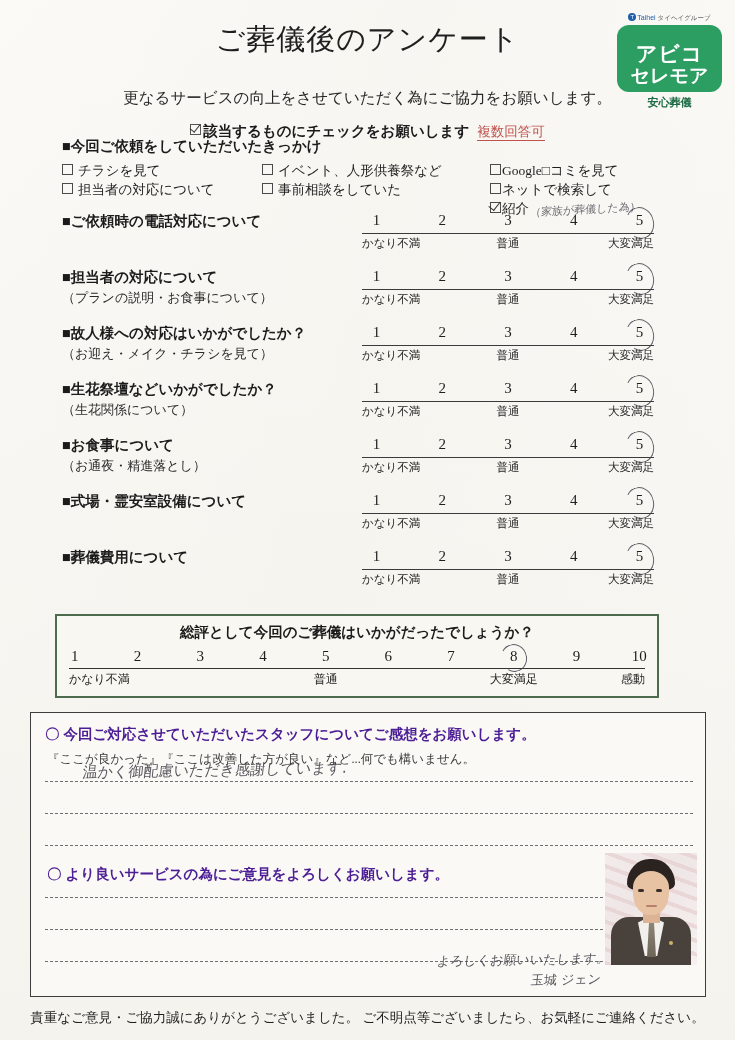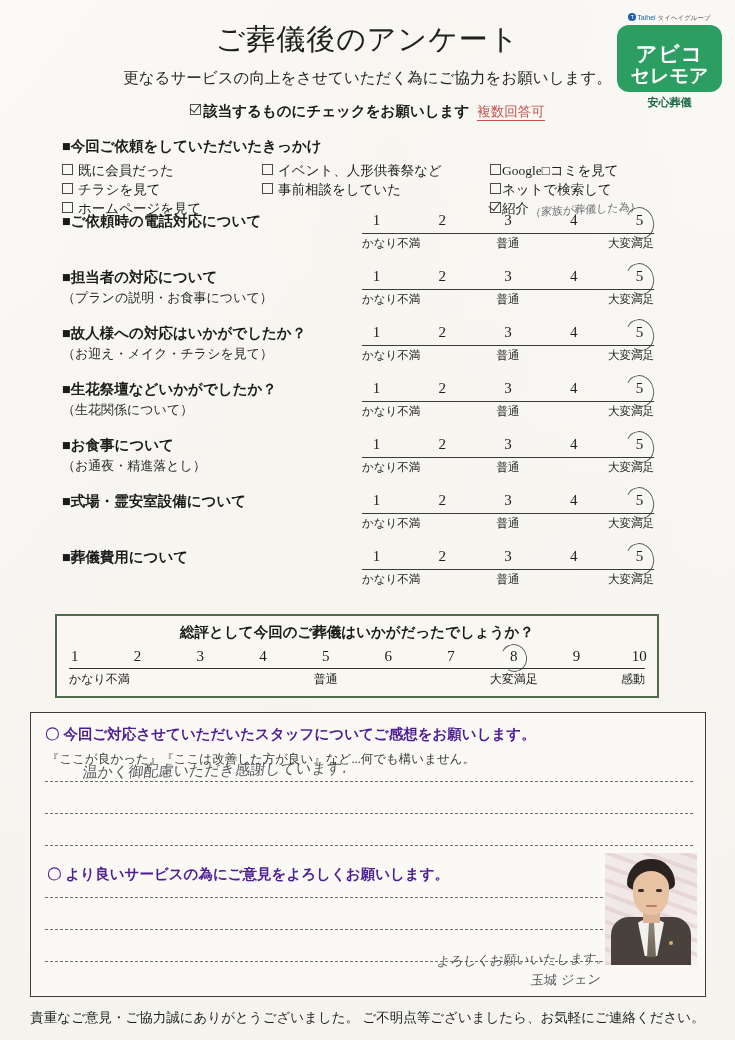--- a/index.html
+++ b/index.html
@@ -35,21 +35,21 @@
     font-size: 29px;
     letter-spacing: 1px;
     color: #1f1f1f;
     margin-top: 20px;
     font-family: "Liberation Serif", serif;
   }
   #subtitle {
     text-align: center;
     font-size: 15.5px;
     color: #262626;
-    margin-top: 8px;
+    margin-top: 28px;
   }
   #check-instruction-row {
     margin-top: 13px;
     text-align: center;
     font-size: 14.5px;
     font-weight: bold;
     color: #1b1b1b;
   }
   #check-instruction-row .mini-check {
     display: inline-block;
@@ -438,23 +438,22 @@
       <div class="l1">アビコ</div>
       <div class="l2">セレモア</div>
     </div>
     <div id="logo-tagline">安心葬儀</div>
   </div>
 
   <div id="trigger-section">
     <div class="section-head">■今回ご依頼をしていただいたきっかけ</div>
     <div id="trigger-cols">
       <div class="col c1">
-        <div class="cb-item"><span class="cb-box"></span><span>既に会員だった</span></div>
         <div class="cb-item"><span class="cb-box"></span><span>チラシを見て</span></div>
-        <div class="cb-item"><span class="cb-box"></span><span>ホームページを見て</span></div>
+        <div class="cb-item"><span class="cb-box"></span><span>担当者の対応について</span></div>
       </div>
       <div class="col c2">
         <div class="cb-item"><span class="cb-box"></span><span>イベント、人形供養祭など</span></div>
         <div class="cb-item"><span class="cb-box"></span><span>事前相談をしていた</span></div>
       </div>
       <div class="col c3">
         <div class="cb-item"><span class="cb-box"></span><span>Google□コミを見て</span></div>
         <div class="cb-item"><span class="cb-box"></span><span>ネットで検索して</span></div>
         <div class="cb-item checked"><span class="cb-box"></span><span>紹介</span><span class="hand-note">（家族が葬儀した為）</span></div>
       </div>

